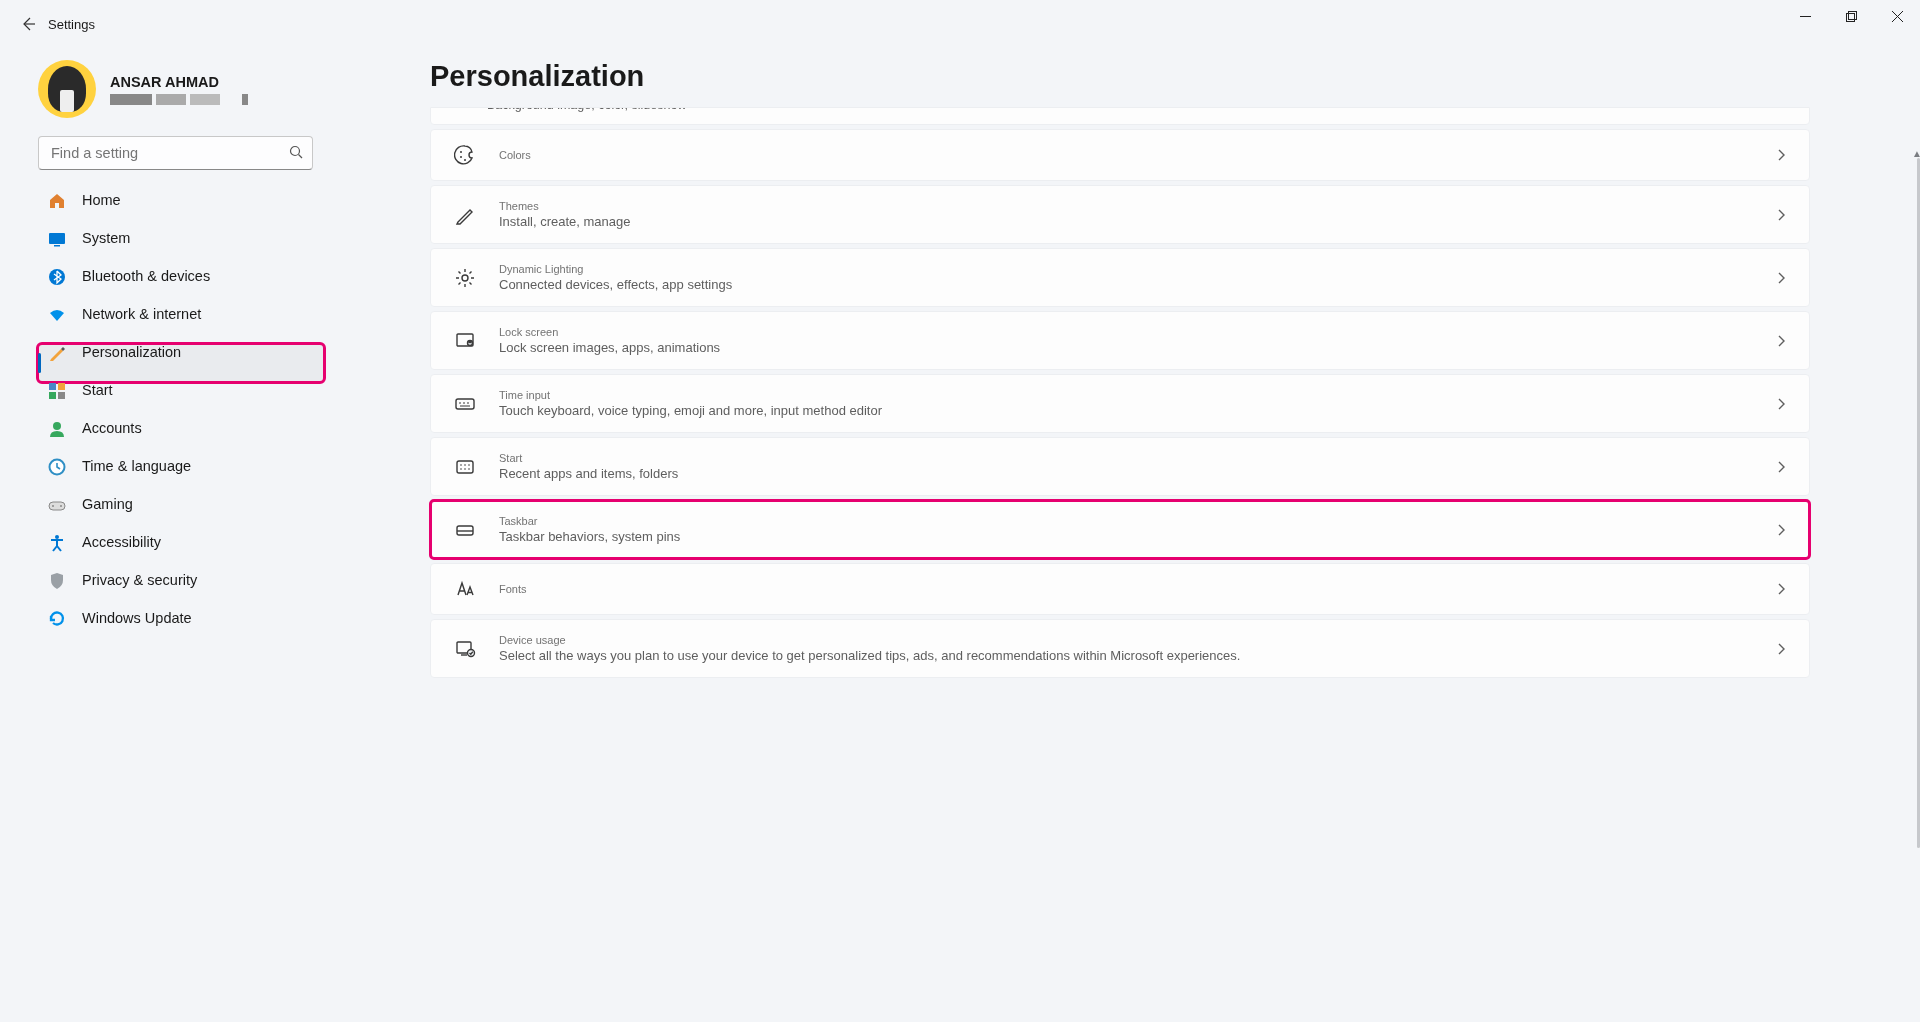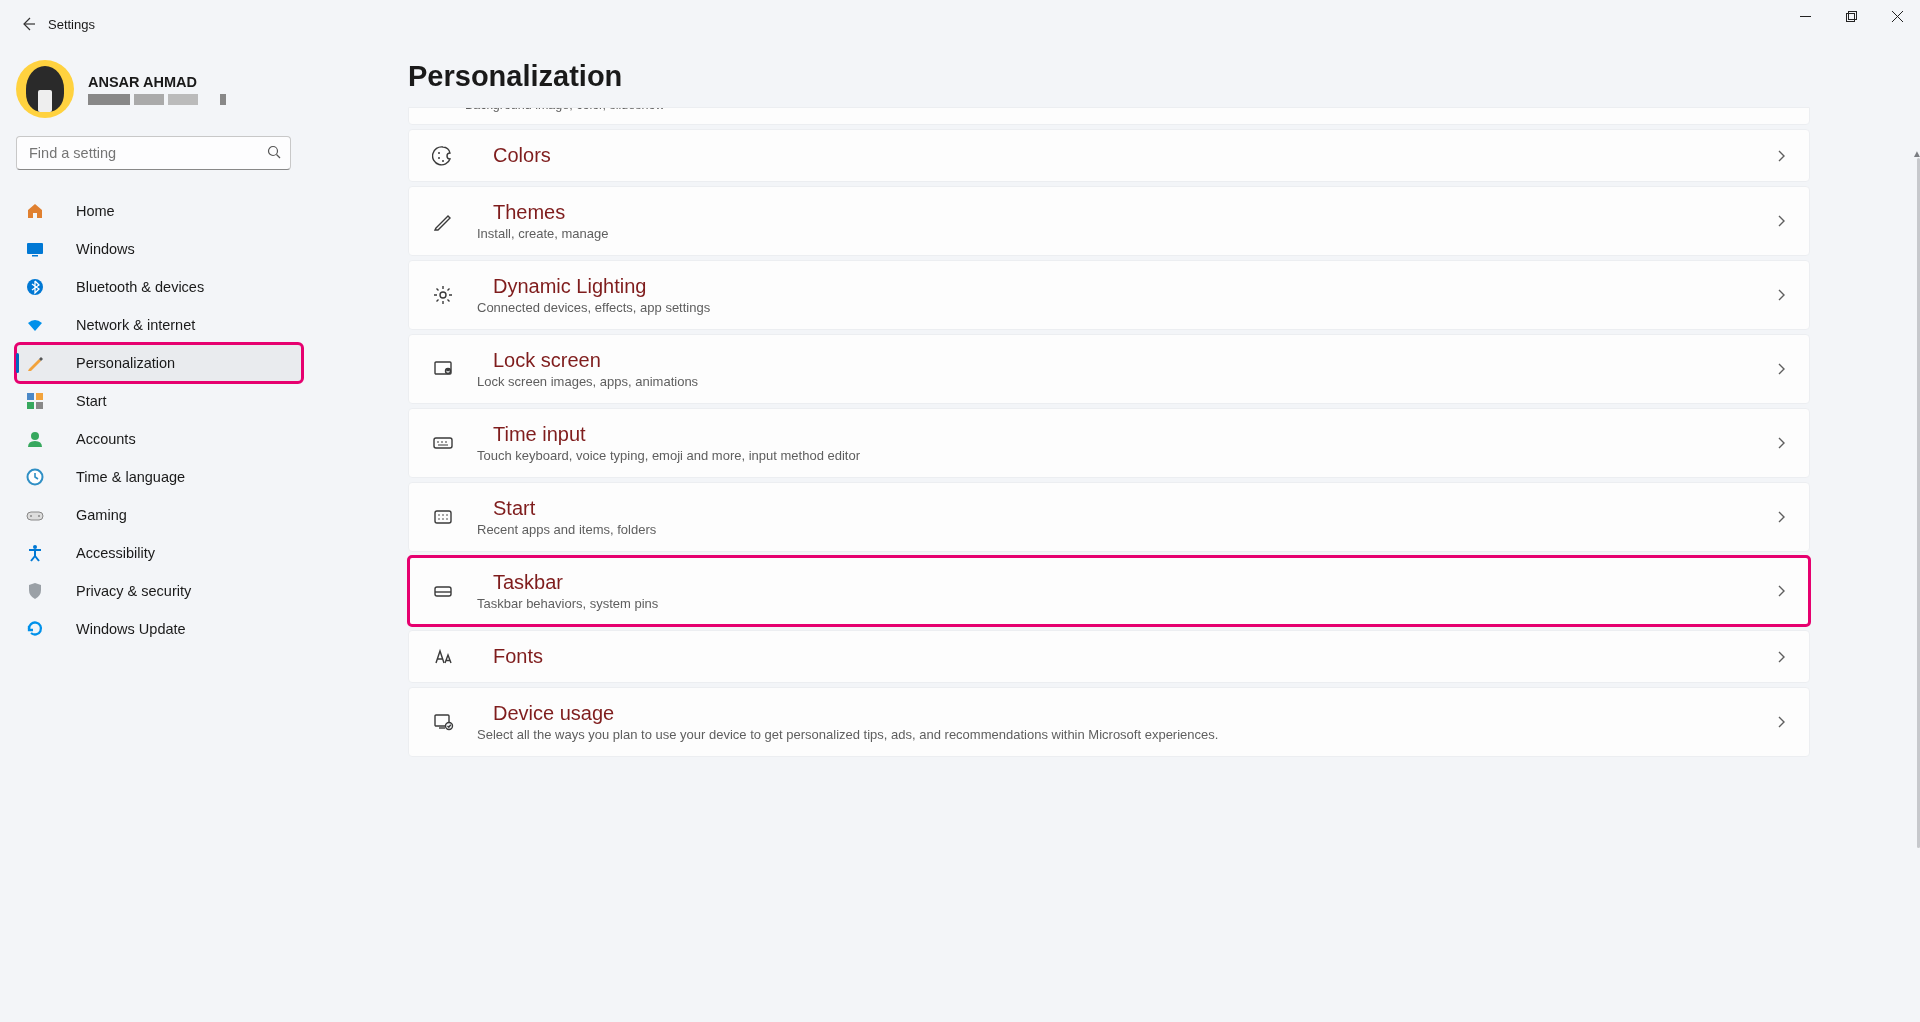--- a/index.html
+++ b/index.html
@@ -3,45 +3,45 @@
 <meta charset="utf-8">
 <style>
   * { box-sizing: border-box; margin: 0; padding: 0; }
   body { font-family: "Segoe UI", -apple-system, sans-serif; background: #f3f5f8; color: #1a1a1a; width: 1920px; height: 1022px; overflow: hidden; position: relative; }
   .titlebar { display: flex; align-items: center; height: 48px; padding: 0 8px; }
   .back-btn { width: 40px; height: 40px; display: flex; align-items: center; justify-content: center; border-radius: 4px; cursor: pointer; }
   .title { font-size: 13px; }
   .win-controls { position: absolute; right: 0; top: 0; display: flex; }
   .win-btn { width: 46px; height: 32px; display: flex; align-items: center; justify-content: center; cursor: pointer; }
   .layout { display: flex; height: calc(100% - 48px); }
-  .sidebar { width: 310px; padding: 8px 8px 0 16px; flex-shrink: 0; }
+  .sidebar { width: 310px; padding: 8px 8px 0 16px; flex-shrink: 0; margin-left: 22px; }
   .profile { display: flex; align-items: center; gap: 14px; padding: 4px 0 18px 0; }
   .avatar { width: 58px; height: 58px; border-radius: 50%; background: #ffd23f; position: relative; overflow: hidden; }
   .avatar-inner { position: absolute; top: 6px; left: 10px; width: 38px; height: 46px; background: #2a2a2a; border-radius: 50% 50% 40% 40%; }
   .avatar-phone { position: absolute; bottom: 6px; left: 22px; width: 14px; height: 22px; background: #eee; border-radius: 2px; }
   .profile-name { font-size: 14.5px; font-weight: 600; }
   .profile-sub { display: flex; gap: 4px; margin-top: 4px; }
   .sbar { height: 11px; background: #888; }
   .search { position: relative; }
   .search input { width: 275px; height: 34px; border: 1px solid #c8c8c8; border-bottom: 1.5px solid #888; border-radius: 4px; padding: 0 42px 0 12px; font-size: 14.5px; background: #fdfdfe; outline: none; }
   .search .sicon { position: absolute; right: 20px; top: 9px; }
   .nav { margin-top: 22px; }
-  .nav-item { display: flex; align-items: center; gap: 32px; height: 38px; padding: 0 10px; border-radius: 4px; cursor: pointer; position: relative; font-size: 14.5px; }
+  .nav-item { display: flex; gap: 16px; height: 38px; padding: 0 10px; border-radius: 4px; cursor: pointer; position: relative; font-size: 14.5px; }
   .nav-item.active { background: #e9ebee; }
   .nav-item.active::before { content: ""; position: absolute; left: 0; top: 9px; bottom: 9px; width: 3px; background: #0067c0; border-radius: 2px; }
   .nav-item.hl { outline: 3px solid #e6006f; outline-offset: -1px; }
   .nicon { width: 18px; height: 18px; display: flex; align-items: center; justify-content: center; font-size: 16px; }
   .main { flex: 1; padding: 12px 110px 30px 98px; overflow-y: auto; position: relative; }
   .page-title { font-size: 29px; font-weight: 600; margin-bottom: 14px; }
   .card-top { height: 18px; background: #fdfdfd; border: 1px solid #eceef1; border-radius: 0 0 4px 4px; margin-bottom: 4px; padding-left: 56px; font-size: 12.5px; color: #5e5e5e; overflow: hidden; display:flex; align-items:flex-start; }
   .card { background: #fdfdfd; border: 1px solid #eceef1; border-radius: 4px; margin-bottom: 4px; display: flex; align-items: center; padding: 14px 22px; gap: 22px; cursor: pointer; position: relative; }
   .card.hl { outline: 3.5px solid #e6006f; outline-offset: -2px; padding-left: 22px; }
   .cicon { width: 24px; display: flex; justify-content: center; align-items:center; color: #3a3a3a; }
   .ctext { flex: 1; }
-  .ctitle { font-size: 20px; color: #7f1d1d; margin-left: 16px; }
+  .ctitle { font-size: 11px; color: #737373; }
   .csub { font-size: 13px; color: #5e5e5e; margin-top: 2px; }
   .chev { color: #5e5e5e; }
   .scroll-track { position: absolute; right: 0; top: 110px; width: 3px; height: 690px; background: #c6c8cc; border-radius: 2px; }
   .scroll-up { position: absolute; right: -2px; top: 100px; color: #7a7d82; font-size: 10px; }
   svg { display: block; }
 </style>
 </head>
 <body>
 
 <div class="titlebar">
@@ -107,21 +107,21 @@
           </span>
           <span>Home</span>
         </div>
         <div class="nav-item">
           <span class="nicon">
             <svg width="18" height="18" viewBox="0 0 18 18">
               <rect x="1" y="3" width="16" height="11" rx="1" fill="#0078d4"></rect>
               <rect x="6" y="15" width="6" height="1.5" fill="#0078d4"></rect>
             </svg>
           </span>
-          <span>Windows</span>
+          <span>System</span>
         </div>
         <div class="nav-item">
           <span class="nicon">
             <svg width="18" height="18" viewBox="0 0 18 18">
               <circle cx="9" cy="9" r="8" fill="#0078d4"></circle>
               <path d="M9 3 V15 L13 11 L6 6 M9 3 L13 7 L6 12" stroke="#fff" stroke-width="1.3" fill="none"></path>
             </svg>
           </span>
           <span>Bluetooth &amp; devices</span>
         </div>

